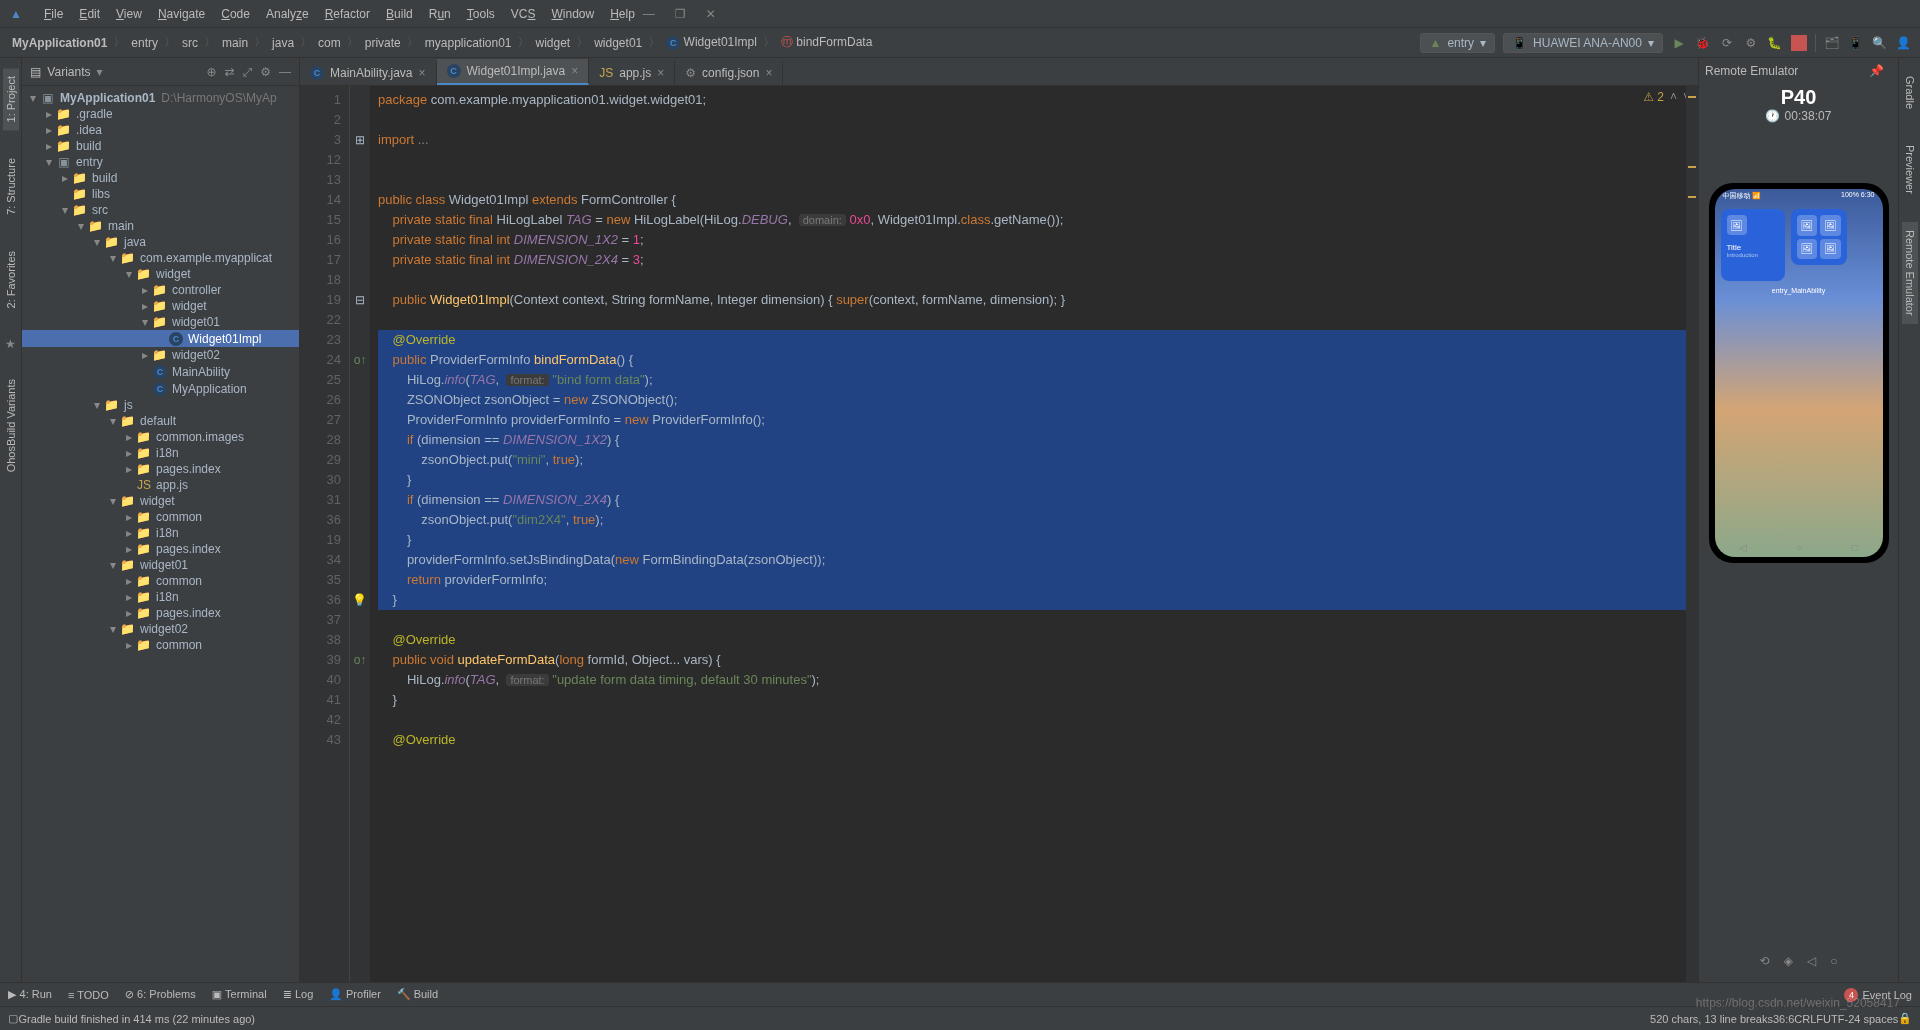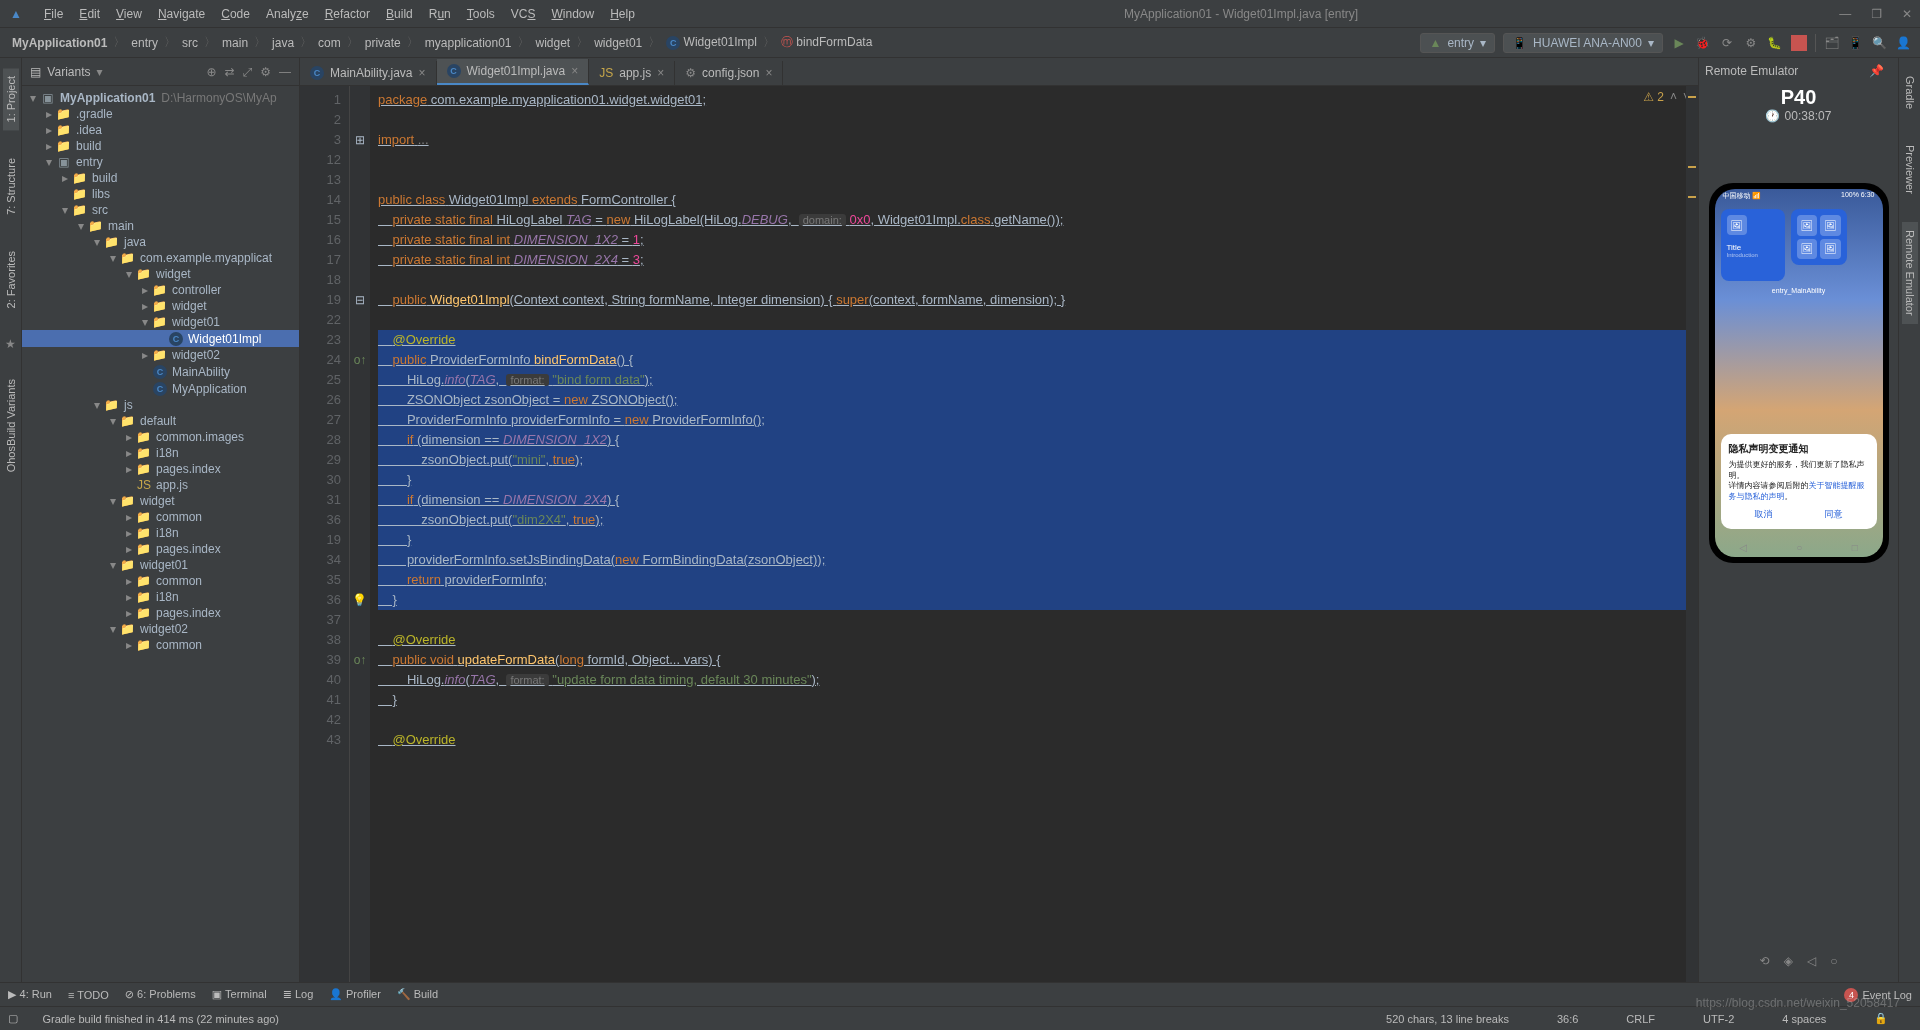--- a/index.html
+++ b/index.html
@@ -39,21 +39,21 @@
 .editor-area { flex: 1; display: flex; flex-direction: column; background: #2b2b2b; }
 .tabs { height: 28px; display: flex; align-items: end; background: #3c3f41; border-bottom: 1px solid #323232; }
 .tab { padding: 5px 10px; display: flex; align-items: center; gap: 6px; color: #bbb; border-right: 1px solid #323232; cursor: pointer; }
 .tab.active { background: #4e5254; border-bottom: 2px solid #4a88c7; }
 .tab .close { color: #888; }
 .editor-body { flex: 1; display: flex; overflow: hidden; position: relative; }
 .gutter { width: 50px; background: #313335; text-align: right; padding: 4px 8px 4px 0; color: #606366; font-family: "Consolas", monospace; font-size: 13px; line-height: 20px; border-right: 1px solid #444; }
 .gutter-icons { width: 20px; background: #313335; padding-top: 4px; }
 .gutter-icons div { height: 20px; display:flex; align-items:center; justify-content:center; }
 .code { flex: 1; padding: 4px 0 4px 8px; font-family: "Consolas", monospace; font-size: 13px; line-height: 20px; white-space: pre; overflow: hidden; }
-.code-line { height: 20px; text-decoration: underline; }
+.code-line { height: 20px; }
 .code-line.hl { background: #214283; }
 .kw { color: #cc7832; }
 .str { color: #6a8759; }
 .com { color: #808080; }
 .cls { color: #a9b7c6; }
 .num { color: #ec4899; }
 .ann { color: #bbb529; }
 .fld { color: #9876aa; font-style: italic; }
 .mth { color: #ffc66d; }
 .param-hint { background: #3b3b3b; color: #787878; padding: 0 4px; border-radius:3px; font-size:11px; }
@@ -83,21 +83,21 @@
 .phone-navbar { position:absolute; bottom:4px; left:0; right:0; display:flex; justify-content:space-around; color:#888; font-size:10px; }
 .emulator-bottom-icons { margin-top:auto; display:flex; gap:14px; color:#888; padding:8px; }
 .right-gutter { width: 22px; background: #3c3f41; border-left: 1px solid #323232; display:flex; flex-direction:column; align-items:center; padding-top:10px; gap:20px; }
 .right-gutter .vtab { writing-mode: vertical-rl; color:#bbb; padding:8px 2px; cursor:pointer; font-size:11px; }
 .bottom-tabs { height: 24px; background: #3c3f41; border-top: 1px solid #323232; display: flex; align-items: center; padding: 0 8px; gap: 16px; color: #bbb; font-size:11px; }
 .bottom-tabs .spacer { flex: 1; }
 .bottom-tabs .event-log { display:flex; align-items:center; gap:4px; }
 .bottom-tabs .badge { background:#c75450; color:#fff; border-radius:50%; width:14px; height:14px; font-size:9px; display:flex; align-items:center; justify-content:center; }
 .statusbar { height: 24px; background: #3c3f41; border-top: 1px solid #323232; display: flex; align-items: center; padding: 0 8px; color: #bbb; font-size:11px; }
 .statusbar .spacer { flex: 1; }
-.statusbar .cell { padding: 0 24px; }
+.statusbar .cell { padding: 0 0; }
 .watermark { position: absolute; bottom: 20px; right: 20px; color: rgba(200,200,200,0.35); font-size: 12px; }
 .pin-icon { color:#888; }
 .red-square { width:12px; height:12px; background:#c75450; }
 .editor-scrollbar { width: 12px; background: #313335; position:relative; }
 .editor-scrollbar .mark { position:absolute; left:2px; width:8px; height:2px; }
 </style>
 </head>
 <body>
 
 <div class="menubar">
@@ -108,21 +108,20 @@
   <span class="menu-item"><u>N</u>avigate</span>
   <span class="menu-item"><u>C</u>ode</span>
   <span class="menu-item">Analy<u>z</u>e</span>
   <span class="menu-item"><u>R</u>efactor</span>
   <span class="menu-item"><u>B</u>uild</span>
   <span class="menu-item">R<u>u</u>n</span>
   <span class="menu-item"><u>T</u>ools</span>
   <span class="menu-item">VC<u>S</u></span>
   <span class="menu-item"><u>W</u>indow</span>
   <span class="menu-item"><u>H</u>elp</span>
-  <span class="title">MyApplication01 - Widget01Impl.java [entry]</span>
   <div class="window-controls">
     <span>—</span>
     <span>❐</span>
     <span>✕</span>
   </div>
 </div>
 
 <div class="navbar">
   <div class="breadcrumb">
     <span class="crumb" style="font-weight:bold">MyApplication01</span>
@@ -559,29 +558,20 @@
             <div class="widget-sub">Introduction</div>
           </div>
           <div class="widget-card small">
             <div class="widget-icon">🖼</div>
             <div class="widget-icon">🖼</div>
             <div class="widget-icon">🖼</div>
             <div class="widget-icon">🖼</div>
           </div>
         </div>
         <div class="phone-label">entry_MainAbility</div>
-        <div class="phone-dialog">
-          <div class="dtitle">隐私声明变更通知</div>
-          <div class="dbody"><span>为提供更好的服务，我们更新了隐私声明。</span></div>
-          <div class="dbody"><span>详情内容请参阅后附的</span><span class="dlink">关于智能提醒服务与隐私的声明</span><span>。</span></div>
-          <div class="dbtns">
-            <span>取消</span>
-            <span>同意</span>
-          </div>
-        </div>
         <div class="phone-navbar">
           <span>◁</span>
           <span>○</span>
           <span>□</span>
         </div>
       </div>
     </div>
     <div class="emulator-bottom-icons">
       <span>⟲</span>
       <span>◈</span>

